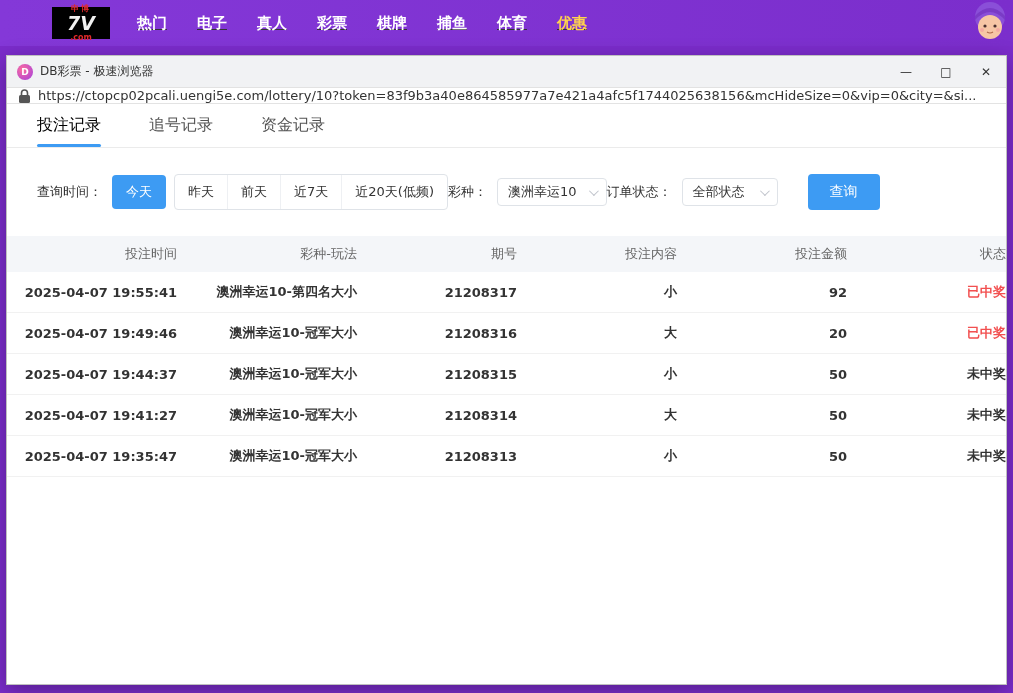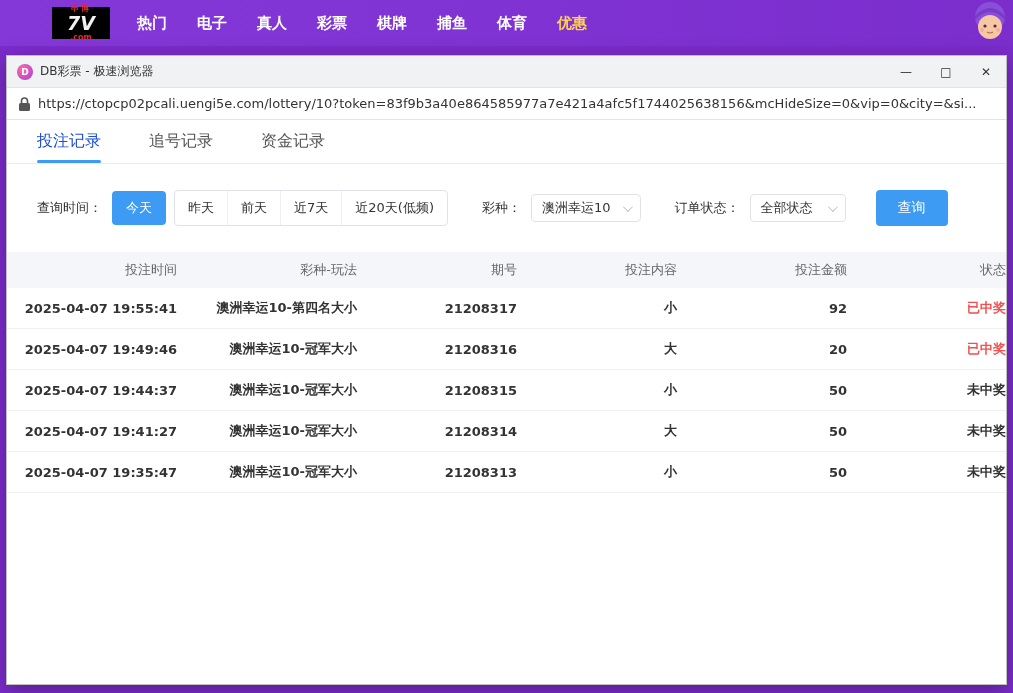--- a/index.html
+++ b/index.html
@@ -23,21 +23,21 @@
     width: 58px; height: 32px;
     margin-left: 52px;
     background: #000;
     display: flex; flex-direction: column;
     align-items: center; justify-content: center;
     line-height: 1; cursor: pointer;
   }
   .logo-top { color:#e02a2a; font-size:8px; letter-spacing:2px; font-weight:bold; }
   .logo-main { color:#f2f2f2; font-size:19px; font-weight:bold; font-style:italic; margin:1px 0; }
   .logo-suffix { color:#e02a2a; font-size:8px; font-weight:bold; }
-  .nav { display:flex; margin-left:12px; }
+  .nav { display:flex; margin-left:12px;text-decoration:underline; }
   .nav-item {
     color:#fff; font-size:15px; font-weight:600;
     padding: 0 15px; line-height:46px; cursor:pointer; white-space:nowrap;
   }
   .nav-item.highlight { color:#ffd34d; }
   .avatar { position:absolute; right:2px; top:2px; width:42px; height:42px; cursor:pointer; }
   
   .window {
     position:absolute; left:6px; top:55px;
     width:1001px; height:630px;
@@ -59,52 +59,52 @@
     margin-right:7px;
   }
   .win-title { font-size:12px; color:#333; flex:1; }
   .win-controls { display:flex; height:100%; }
   .win-btn {
     width:40px; height:100%;
     display:flex; align-items:center; justify-content:center;
     font-size:12px; color:#333; cursor:pointer;
   }
   .addressbar {
-    height:32px; background:#fff;
+    height:16px; background:#fff;
     border-bottom:1px solid #e3e3e3;
     display:flex; align-items:center;
     padding:0 12px;
   }
   .url-text {
     margin-left:8px; font-size:13px; color:#333;
     white-space:nowrap; overflow:hidden; flex:1; cursor:text;
   }
   .content { background:#fff; height:564px; overflow:hidden; }
   
   .tabs { display:flex; padding:0 30px; height:44px; border-bottom:1px solid #ebebeb; }
   .tab {
     margin-right:48px; font-size:16px; color:#555;
     display:flex; align-items:center; position:relative; cursor:pointer;
   }
-  .tab.active { color:#1d4ed8; }
+  .tab.active { color:#000000; }
   .tab.active::after {
     content:""; position:absolute; left:0; right:0; bottom:0;
     height:3px; background:#3d9bf3; border-radius:2px;
   }
   
   .filters { display:flex; align-items:center; margin:26px 0 0 30px; font-size:13px; color:#333; }
   .btn-today {
     background:#3d9bf3; color:#fff; padding:8px 14px;
     border-radius:4px; margin:0 8px 0 10px; cursor:pointer;
   }
   .time-group { display:flex; border:1px solid #dfe3e8; border-radius:4px; overflow:hidden; }
   .time-opt { padding:8px 13px; color:#333; cursor:pointer; border-left:1px solid #eef0f3; white-space:nowrap; }
   .time-opt:first-child { border-left:none; }
   .flabel { white-space:nowrap; }
-  .spaced { margin-left:34px; }
+  .spaced { }
   .select {
     display:flex; align-items:center; justify-content:space-between;
     border:1px solid #dfe3e8; border-radius:4px;
     padding:4px 10px; margin-left:10px; min-width:96px;
     color:#333; cursor:pointer; white-space:nowrap;
   }
   .caret {
     width:7px; height:7px;
     border-right:1.5px solid #c0c4cc; border-bottom:1.5px solid #c0c4cc;
     transform:rotate(45deg) translateY(-2px); margin-left:12px;

